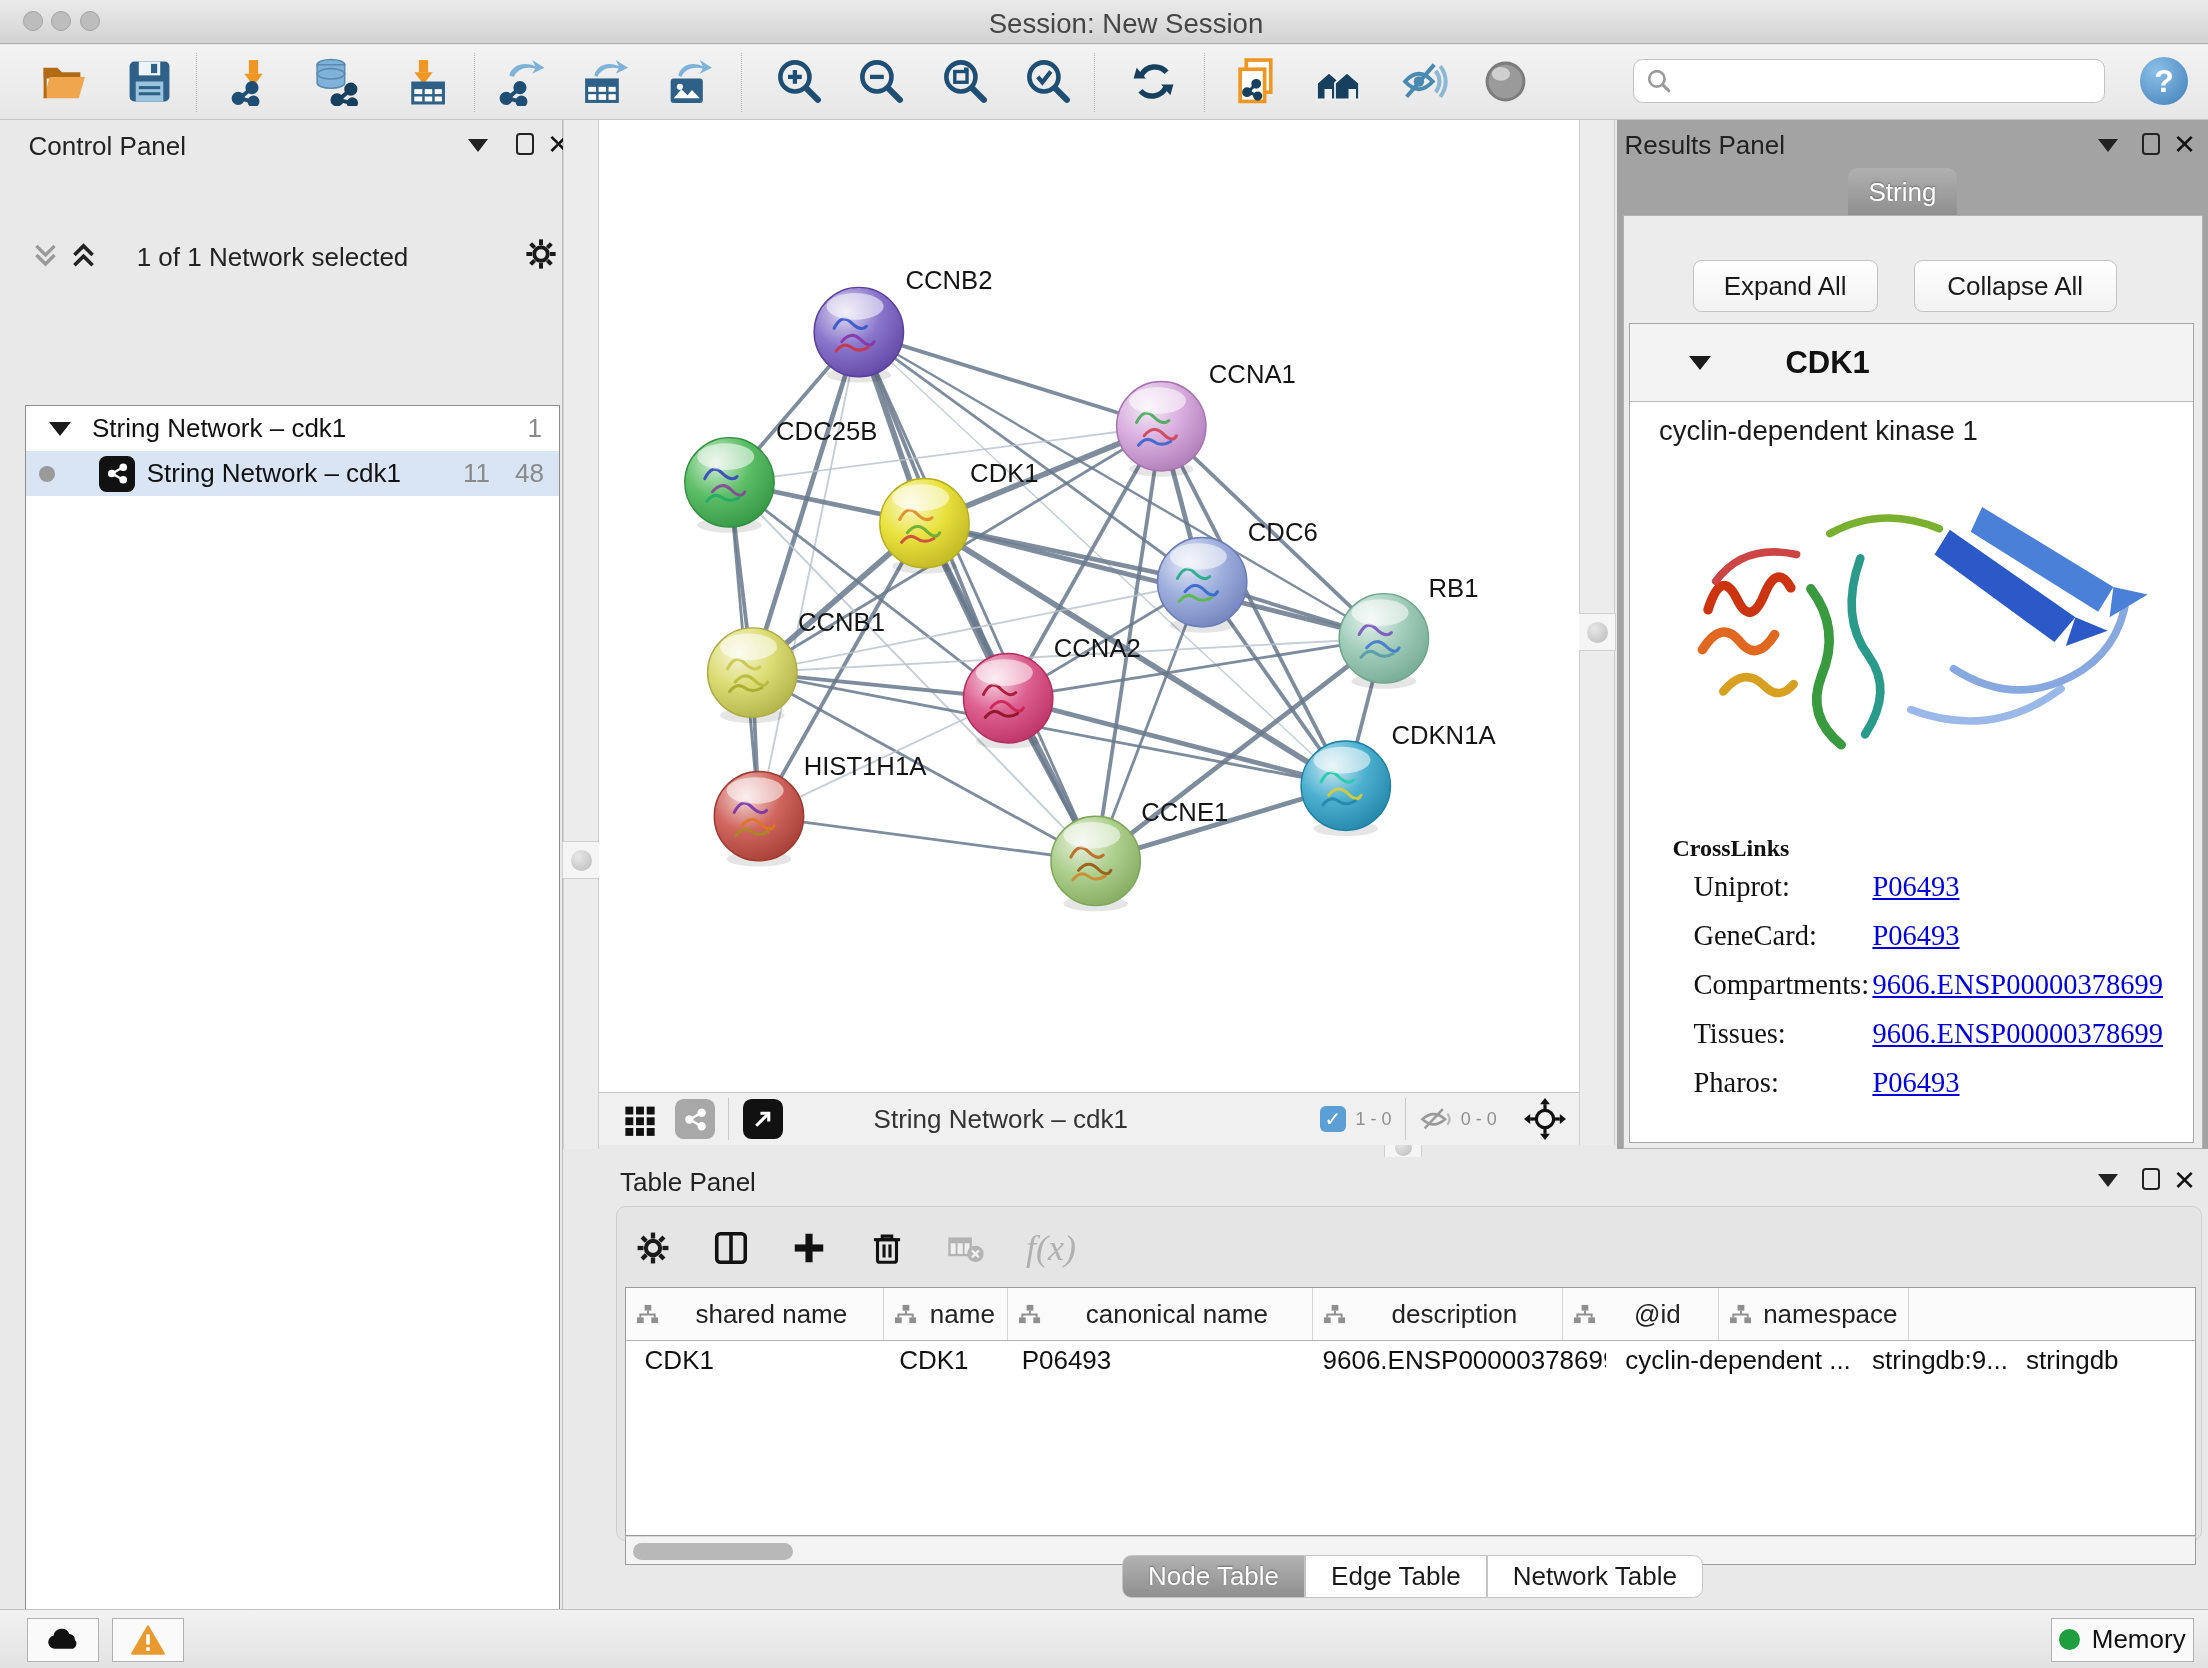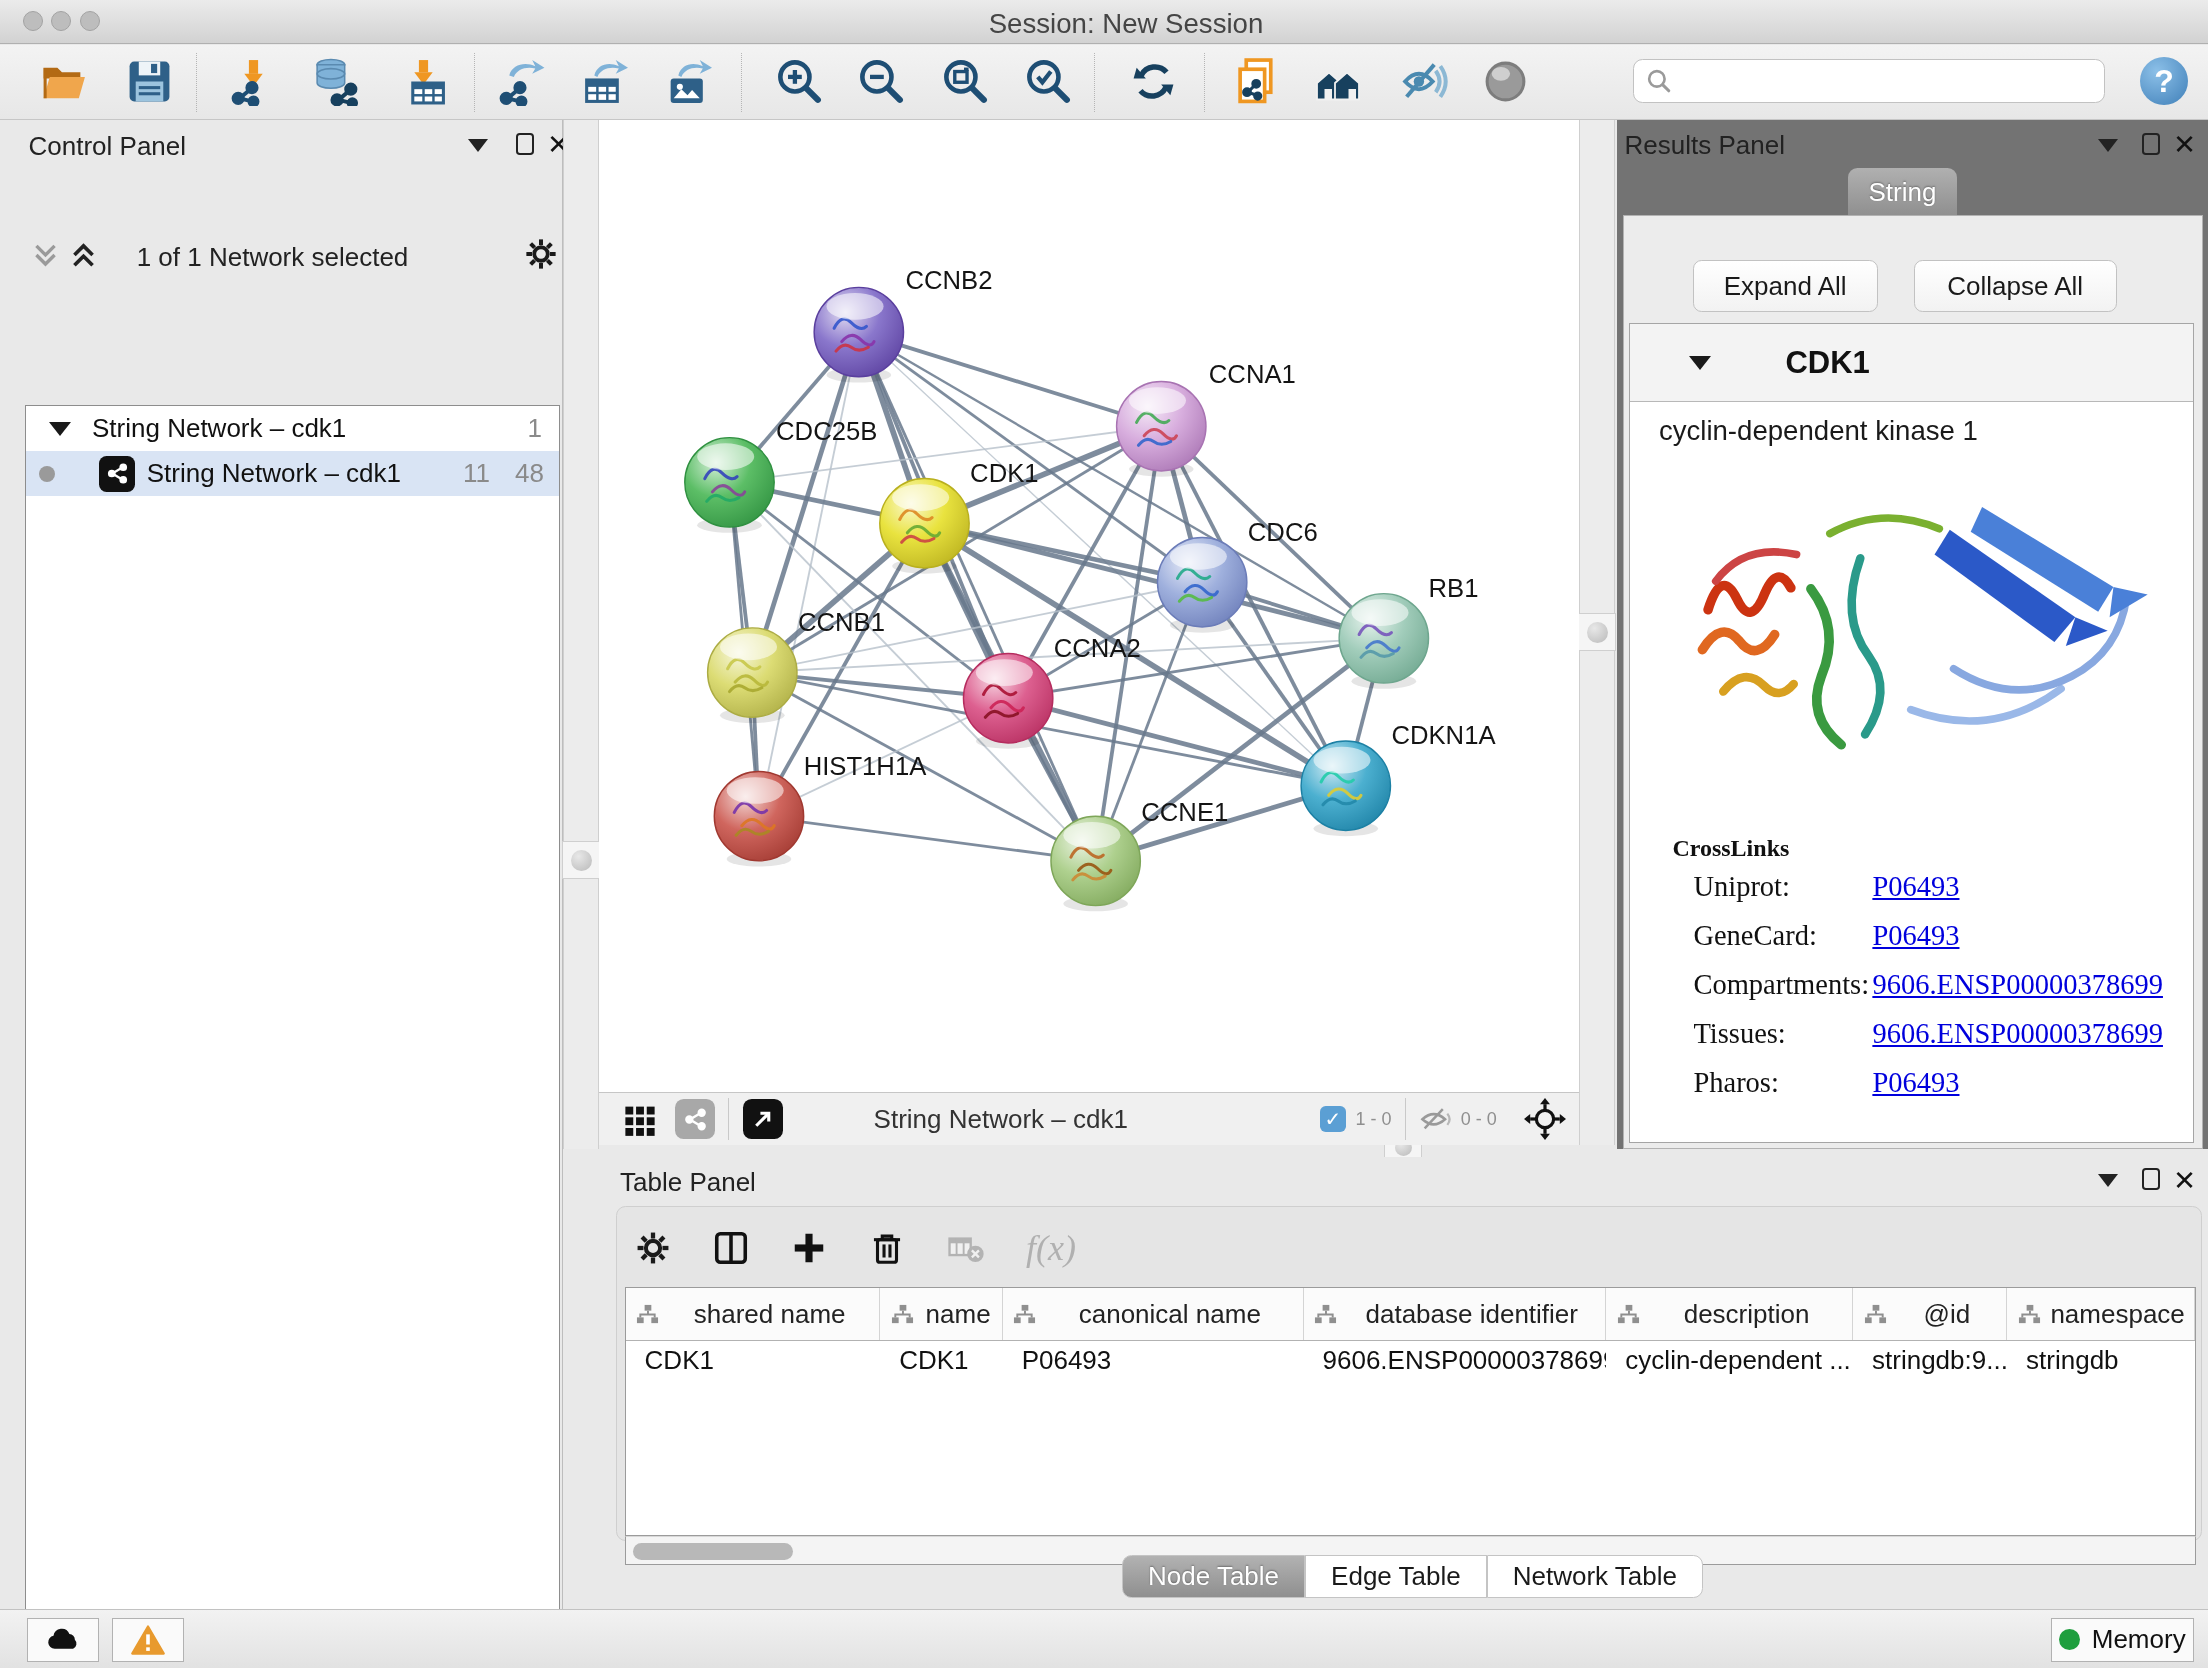--- a/index.html
+++ b/index.html
@@ -46,21 +46,21 @@
 
   
   .canvas { left:599px; top:120px; width:980px; height:972px; background:#fff; }
   .netfooter { left:599px; top:1092px; width:980px; height:53px; background:#f0f0f0; border-top:1px solid #c6c6c6; display:flex; align-items:center; }
   .nf-sep { width:0; height:42px; border-left:1px solid #c9c9c9; margin:0 13.3px; }
   .nf-text { font-size:26px; color:#333; }
   .nf-count { font-size:18px; color:#8f8f8f; }
   .checkbox { width:26px; height:26px; background:#5b9fd4; border-radius:5.7px; color:#fff; font-size:20px; font-weight:bold; display:flex; align-items:center; justify-content:center; }
 
   
-  .results { left:1617px; top:120px; width:592px; height:1029px; background:#737373; }
+  .results { left:1617px; top:120px; width:592px; height:1029px; background:#a3a3a3; }
   .stringtab { left:231px; top:48px; width:109px; height:48px; background:linear-gradient(#b0b0b0,#8f8f8f); border-radius:9.5px 9.5px 0 0; color:#fff; font-size:26px; display:flex; align-items:center; justify-content:center; text-shadow:0 -1px 1.9px rgba(0,0,0,.35); }
   .res-outer { left:5.7px; top:95px; width:580px; height:934px; border:1.9px solid #b2b2b2; background:#ececec; }
   .res-btn { top:44px; height:52px; background:linear-gradient(#ffffff,#f2f2f2); border:1.9px solid #c2c2c2; border-radius:8.6px; font-size:26px; display:flex; align-items:center; justify-content:center; color:#1a1a1a; }
   .res-inner { left:5.7px; top:107px; width:565px; height:820px; background:#fff; border:1.9px solid #a5a5a5; }
   .res-head { left:0; top:0; width:100%; height:78px; background:#f3f3f3; border-bottom:1.9px solid #b8b8b8; display:flex; align-items:center; }
   .gene-name { font-size:31px; font-weight:bold; }
   .gene-desc { font-size:27.6px; color:#1a1a1a; }
   .serif { font-family:"Liberation Serif","DejaVu Serif",serif; }
   .xl-title { font-size:24px; font-weight:bold;margin-top:18px; }
   .xl-row { display:flex; font-size:28.5px; height:49px; align-items:center; }
@@ -799,33 +799,20 @@
                 <rect x="10" y="2" width="7" height="6"></rect>
                 <rect x="2" y="15" width="7" height="6"></rect>
                 <rect x="17" y="15" width="7" height="6"></rect>
               </g>
               <g stroke="#8f8f8f" stroke-width="2" fill="none">
                 <path d="M13.5 8 v4 M5.5 15 v-3 h15 v3"></path>
               </g>
             </svg>
             <span>canonical name</span>
           </div>
-          <div class="th" style="width: 307px;">
-            <svg width="25" height="23" viewBox="0 0 26 24" style="margin-left: 9.5px;">
-              <g fill="#8f8f8f">
-                <rect x="10" y="2" width="7" height="6"></rect>
-                <rect x="2" y="15" width="7" height="6"></rect>
-                <rect x="17" y="15" width="7" height="6"></rect>
-              </g>
-              <g stroke="#8f8f8f" stroke-width="2" fill="none">
-                <path d="M13.5 8 v4 M5.5 15 v-3 h15 v3"></path>
-              </g>
-            </svg>
-            <span>database identifier</span>
-          </div>
           <div class="th" style="width: 250px;">
             <svg width="25" height="23" viewBox="0 0 26 24" style="margin-left: 9.5px;">
               <g fill="#8f8f8f">
                 <rect x="10" y="2" width="7" height="6"></rect>
                 <rect x="2" y="15" width="7" height="6"></rect>
                 <rect x="17" y="15" width="7" height="6"></rect>
               </g>
               <g stroke="#8f8f8f" stroke-width="2" fill="none">
                 <path d="M13.5 8 v4 M5.5 15 v-3 h15 v3"></path>
               </g>

